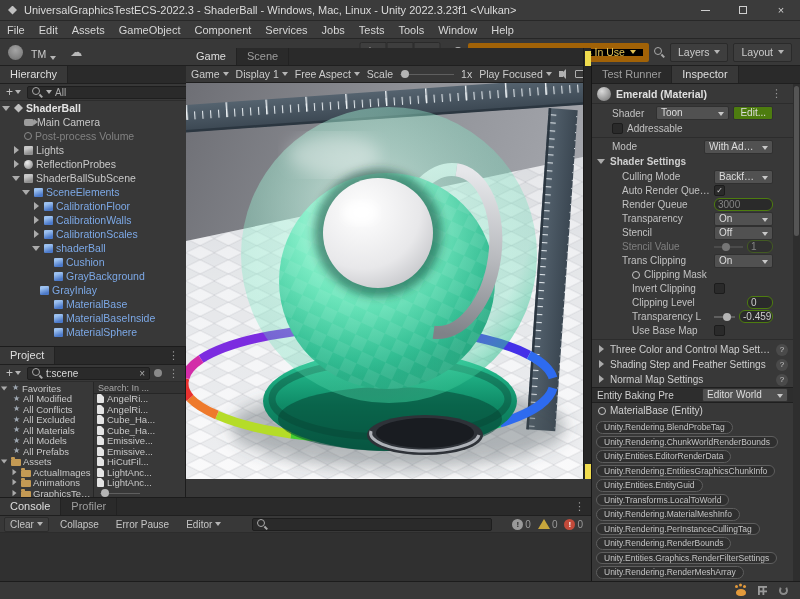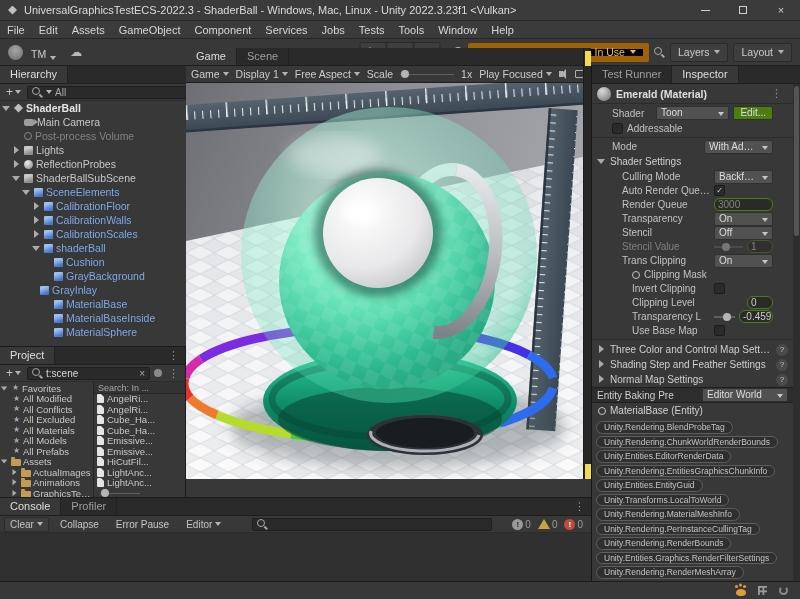--- a/index.html
+++ b/index.html
@@ -114,21 +114,21 @@
   .ind2 .ilabel{width:78px}
   .drop{position:relative;background:#515151;border:1px solid #303030;border-radius:2px;height:14px;line-height:12px;padding:0 13px 0 4px;color:#DDD;font-size:10px;white-space:nowrap;overflow:hidden;text-overflow:ellipsis;flex:1;min-width:0}
   .drop::after{content:"";position:absolute;right:4px;top:5px;border-left:3.5px solid transparent;border-right:3.5px solid transparent;border-top:4px solid #C8C8C8}
   .ibtn{background:#4d7c0f;border:1px solid #303030;border-radius:2px;height:14px;line-height:12px;padding:0 6px;color:#DDD;font-size:10px;flex:none}
   .chk{width:11px;height:11px;background:#2A2A2A;border:1px solid #1C1C1C;border-radius:2px;display:flex;align-items:center;justify-content:center;color:#CFCFCF;font-size:8px;flex:none}
   .nfield{background:#2A2A2A;border:1px solid #4d7c0f;border-radius:6px;height:13px;line-height:11px;padding:0 3px;color:#CCC;font-size:10px;overflow:hidden}
   .nfield.dim{color:#848484}
   .slider{position:relative;height:13px;flex:1}
   .slider .tr{position:absolute;left:0;right:0;top:6px;height:1.5px;background:#5F5F5F}
   .slider .kn{position:absolute;top:2.5px;width:8px;height:8px;border-radius:50%;background:#B4B4B4}
-  .fold{height:15px;display:flex;align-items:center;gap:4px;padding:0 5px;font-size:10px;font-weight:normal;color:#CFCFCF}
+  .fold{height:15px;display:flex;align-items:center;gap:4px;padding:0 5px;font-size:10px;font-weight:bold;color:#CFCFCF}
   .helpq{width:12px;height:12px;border-radius:50%;background:#4A4A4A;color:#C8C8C8;font-size:8px;display:flex;align-items:center;justify-content:center;margin-left:auto;flex:none}
   .sep{height:1px;background:#2C2C2C;margin:2px 0}
   .bakehead{height:16px;background:#2D2D2D;border-top:1px solid #1F1F1F;border-bottom:1px solid #1F1F1F;display:flex;align-items:center;gap:4px;padding:0 5px;font-size:10px;color:#CFCFCF}
   .bakehead .drop{flex:none;width:86px}
   .entrow{height:15px;display:flex;align-items:center;gap:4px;padding:0 6px;font-size:10px;color:#D2D2D2}
   .i-ring{width:8px;height:8px;border:1.5px solid #C4C4C4;border-radius:50%;flex:none}
   .pills{padding:3px 4px}
   .prowp{display:flex;gap:3px;margin-bottom:2px}
   .pill{display:inline-block;border:1px solid #5E5E5E;background:#2F2F2F;border-radius:8px;padding:0 7px;font-size:8.5px;line-height:10.5px;color:#C4C4C4;max-width:100%;overflow:hidden;text-overflow:ellipsis;white-space:nowrap}
   

